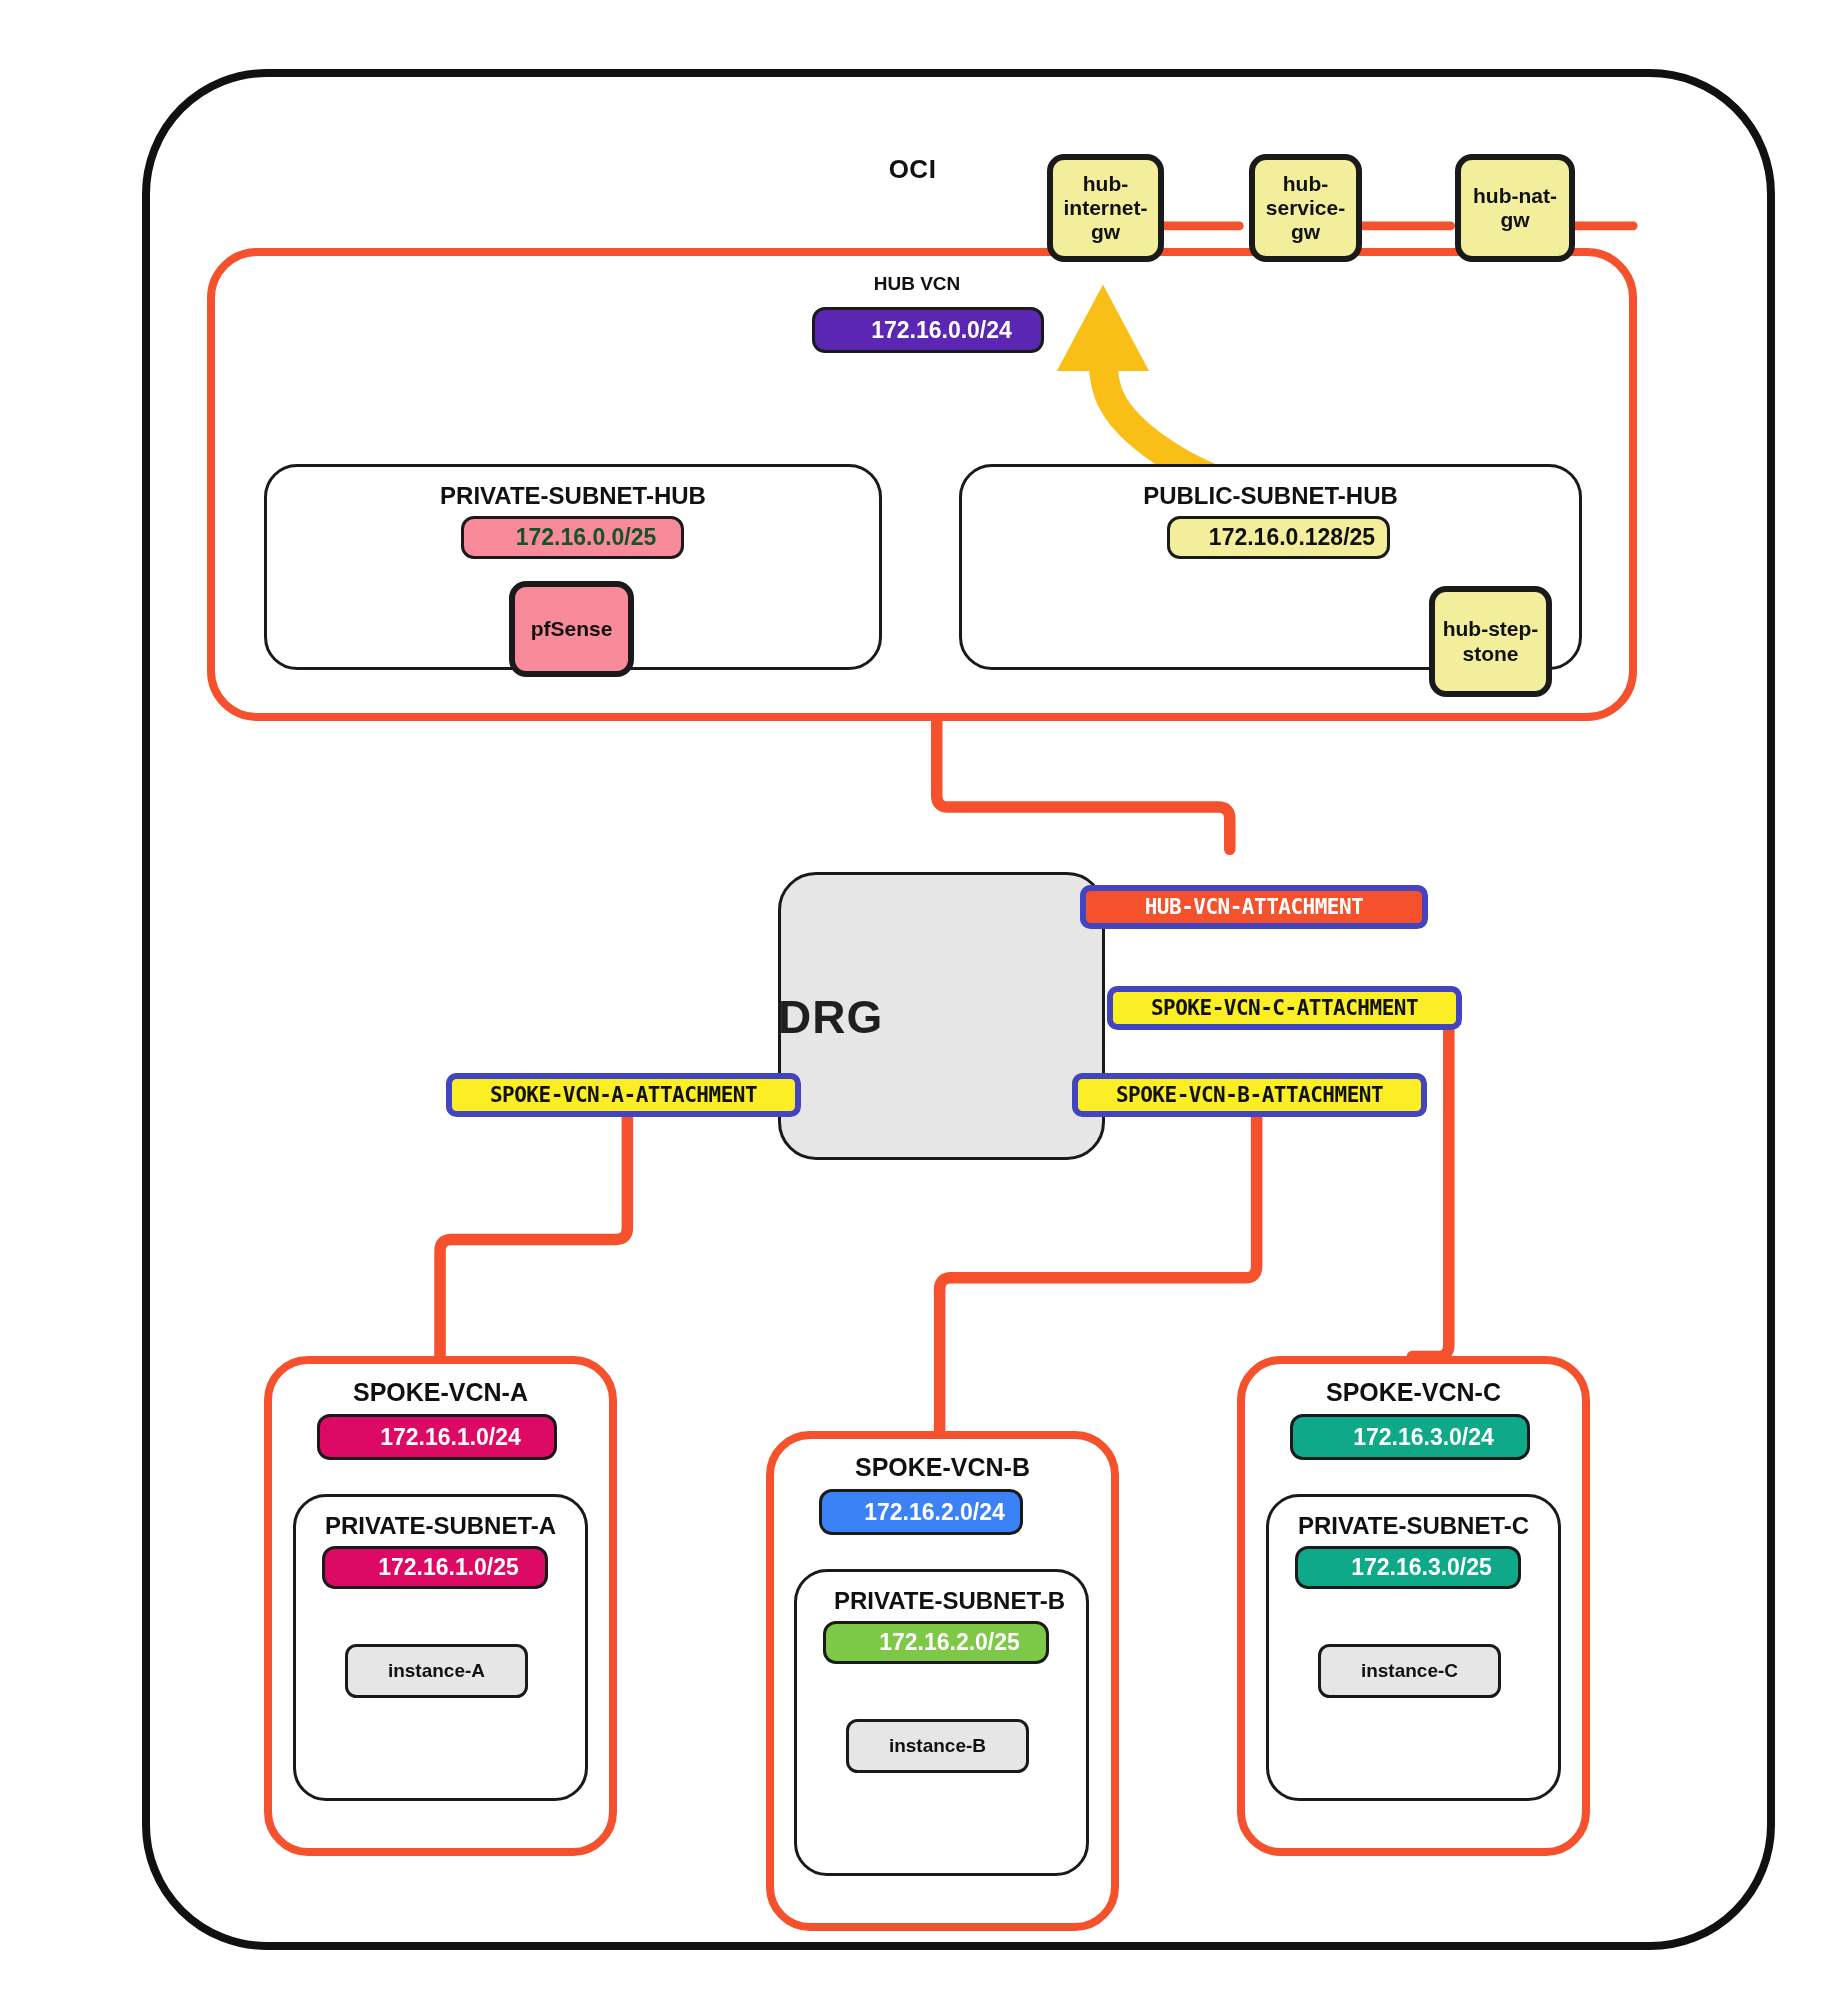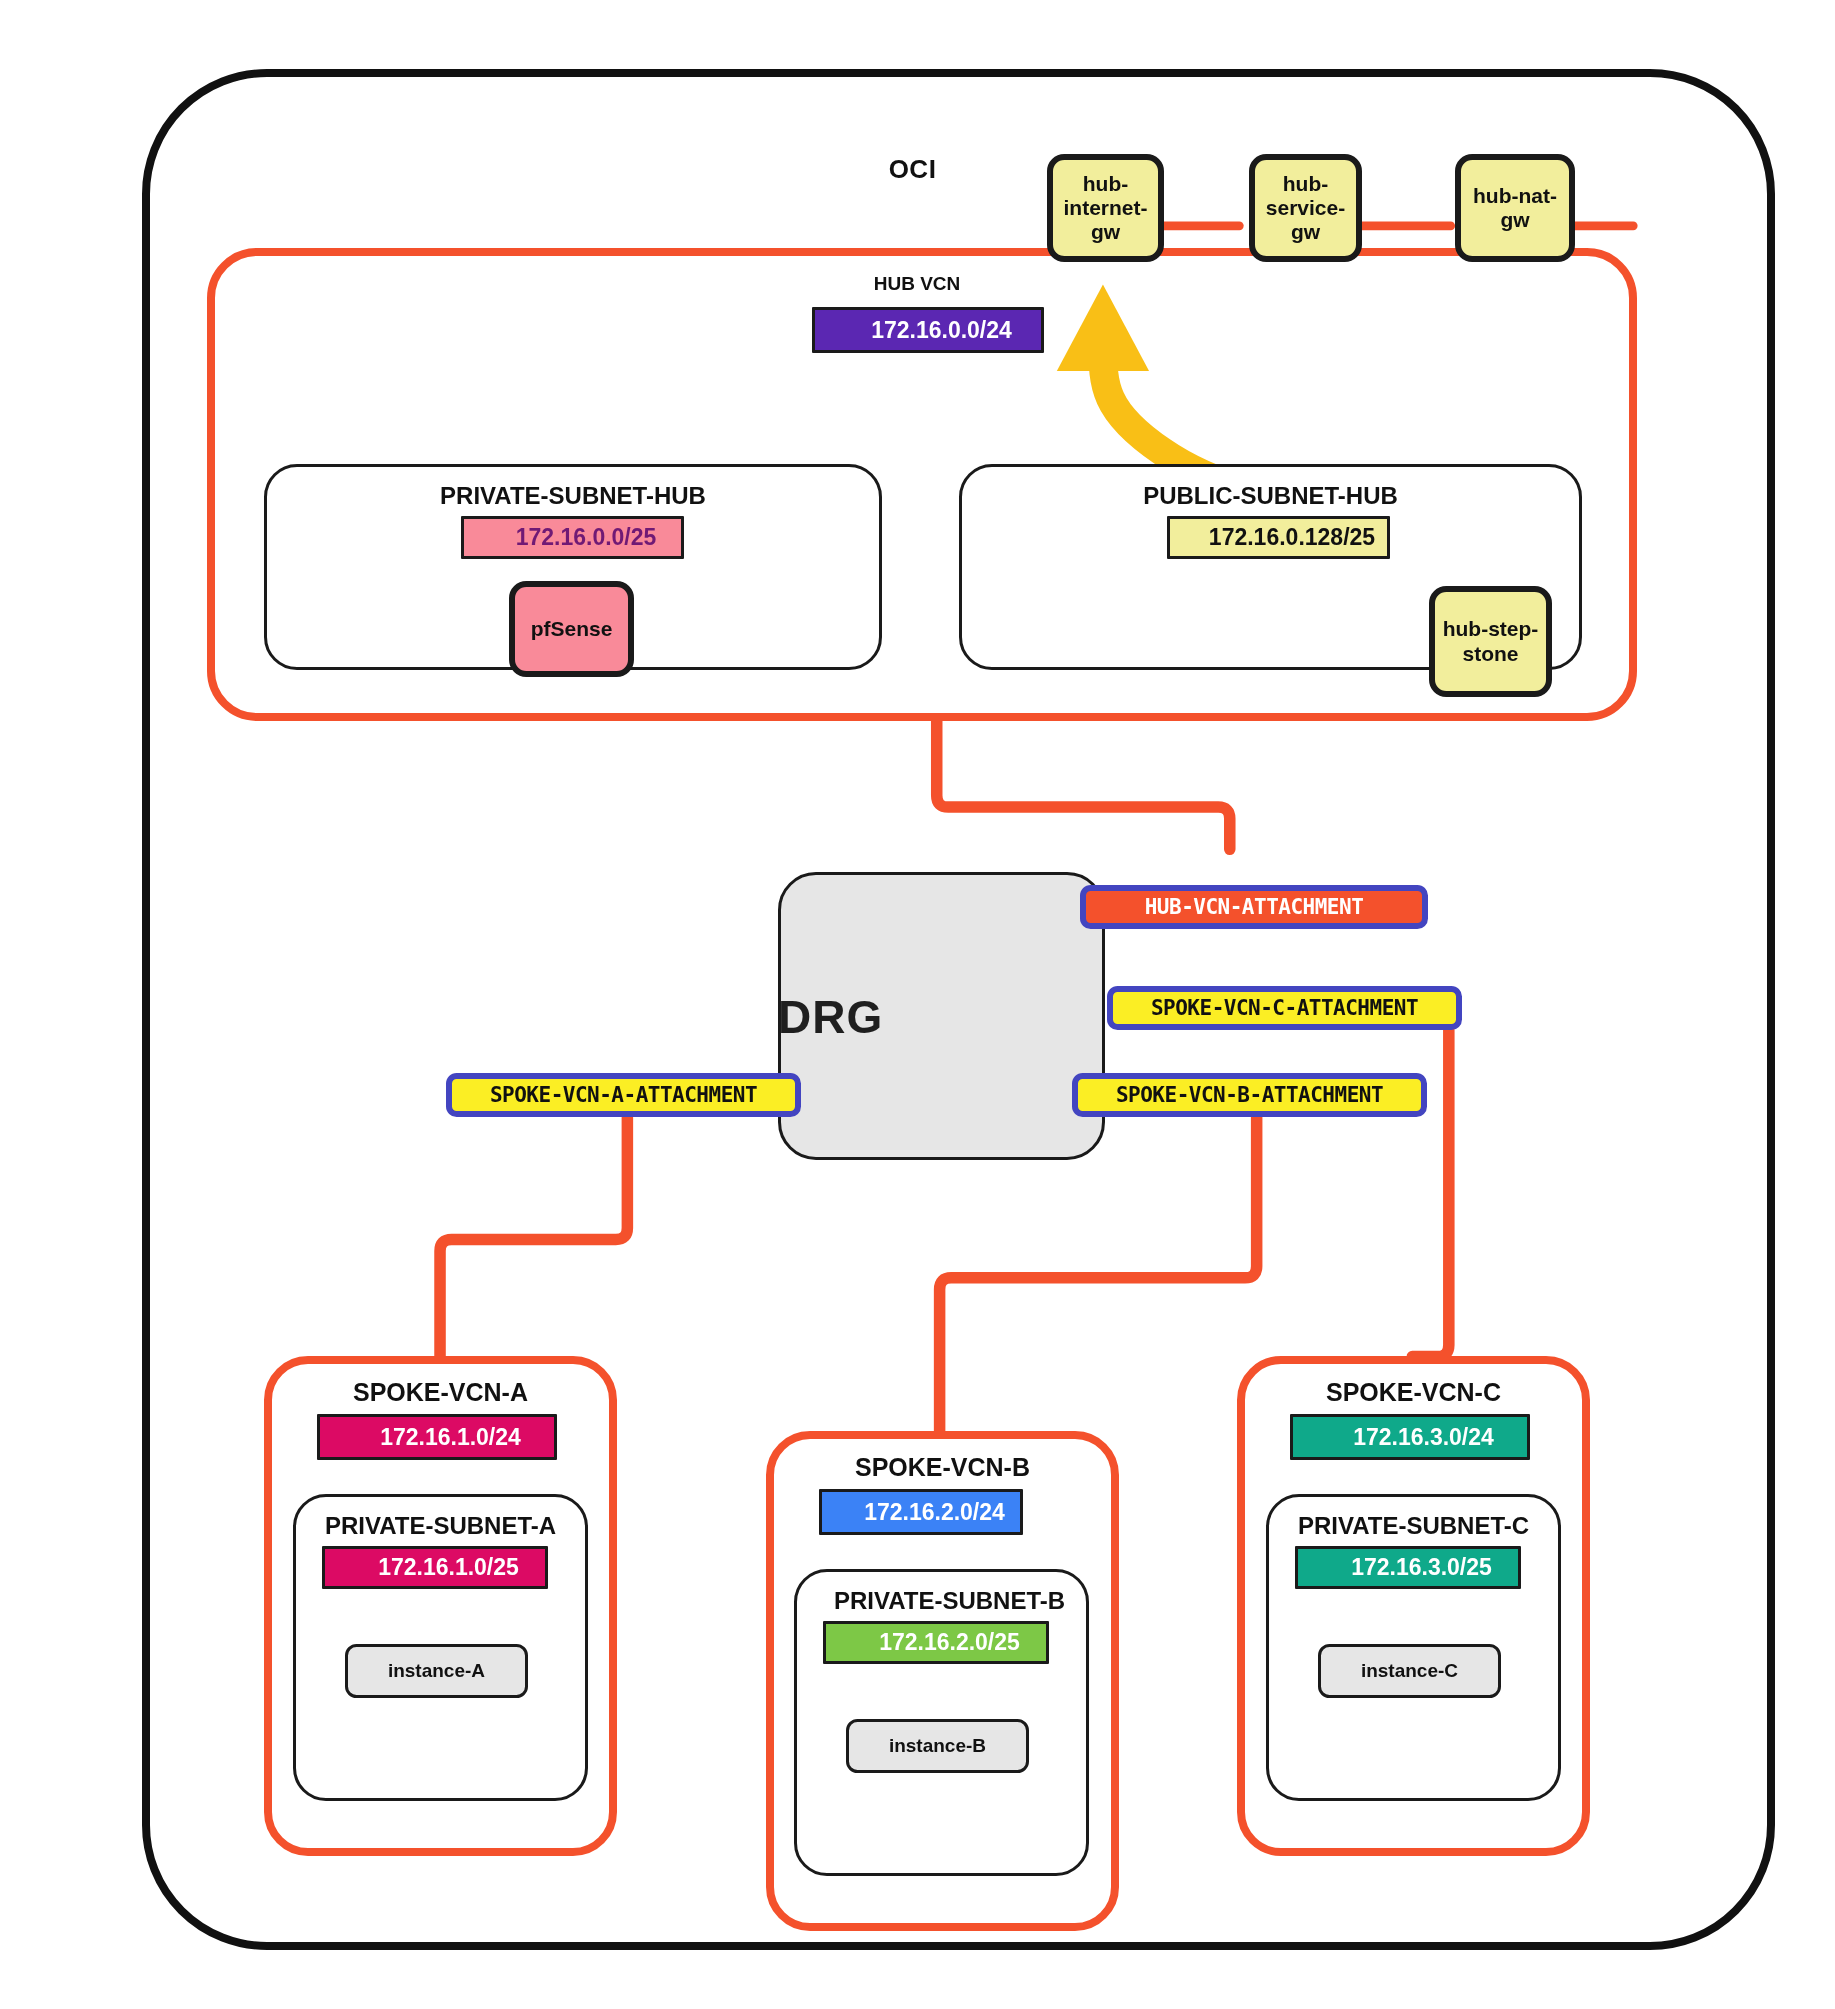--- a/index.html
+++ b/index.html
@@ -31,21 +31,21 @@
     border:3.8px solid #1a1a1a;border-radius:33px;box-sizing:border-box;background:#fff;
   }
   .subnet-title{
     position:absolute;left:0;width:100%;text-align:center;
     font-size:24px;font-weight:bold;color:#111;
   }
 
   
   .badge{
     position:absolute;display:flex;align-items:center;justify-content:center;
-    border:3.8px solid #1a1a1a;border-radius:1px;box-sizing:border-box;
+    border:3.8px solid #1a1a1a;border-radius:13px;box-sizing:border-box;
     font-size:23px;font-weight:bold;white-space:nowrap;padding-left:27px;
   }
 
   
   .node{
     position:absolute;display:flex;align-items:center;justify-content:center;
     text-align:center;box-sizing:border-box;
     border:6.7px solid #1a1a1a;border-radius:17.3px;
     font-size:21px;font-weight:bold;color:#111;line-height:1.15;
   }
@@ -128,21 +128,21 @@
 internet-
 gw</div>
   <div class="abs node" style="left:1249px;top:154px;width:113px;height:108px;background:#F2EE9C;white-space:pre-line;">hub-
 service-
 gw</div>
   <div class="abs node" style="left:1455px;top:154px;width:120px;height:108px;background:#F2EE9C;white-space:pre-line;">hub-nat-
 gw</div>
 
   <div class="abs subnet-card" style="left:264px;top:464px;width:618px;height:206px;"></div>
   <div class="abs subnet-title" style="left:264px;top:482px;width:618px;">PRIVATE-SUBNET-HUB</div>
-  <div class="abs badge" style="left:461px;top:516px;width:223px;height:43px;background:#F98A99;color:#701a75;">172.16.0.0/25</div>
+  <div class="abs badge" style="left:461px;top:516px;width:223px;height:43px;background:#F98A99;color:#14532d;">172.16.0.0/25</div>
   <div class="abs node" style="left:509px;top:581px;width:125px;height:96px;background:#F98A99;">pfSense</div>
 
   <div class="abs subnet-card" style="left:959px;top:464px;width:623px;height:206px;"></div>
   <div class="abs subnet-title" style="left:959px;top:482px;width:623px;">PUBLIC-SUBNET-HUB</div>
   <div class="abs badge" style="left:1167px;top:516px;width:223px;height:43px;background:#F2EE9C;color:#111111;">172.16.0.128/25</div>
   <div class="abs node" style="left:1429px;top:586px;width:123px;height:111px;background:#F2EE9C;white-space:pre-line;">hub-step-
 stone</div>
 
   <div class="abs drg-box"></div>
   <div class="abs drg-label">DRG</div>

